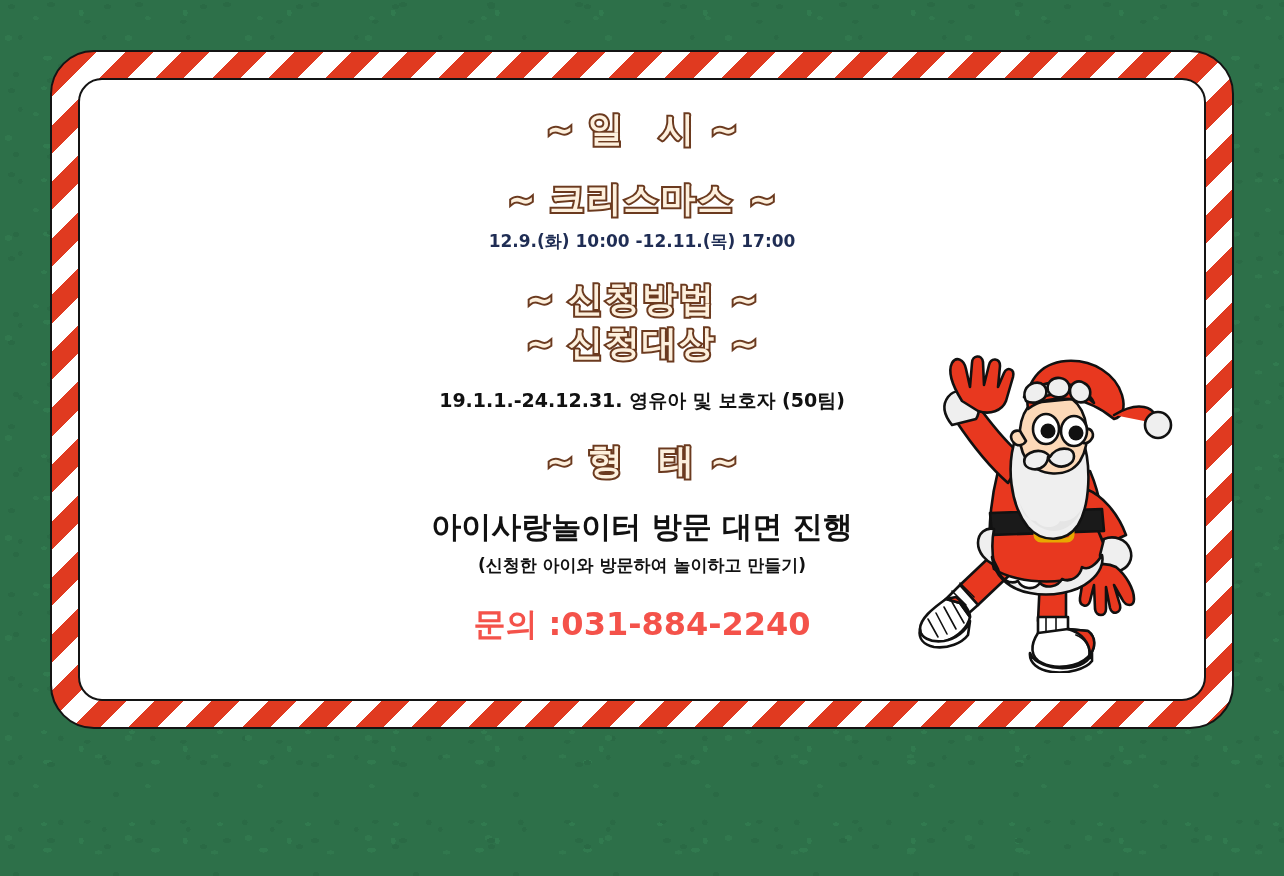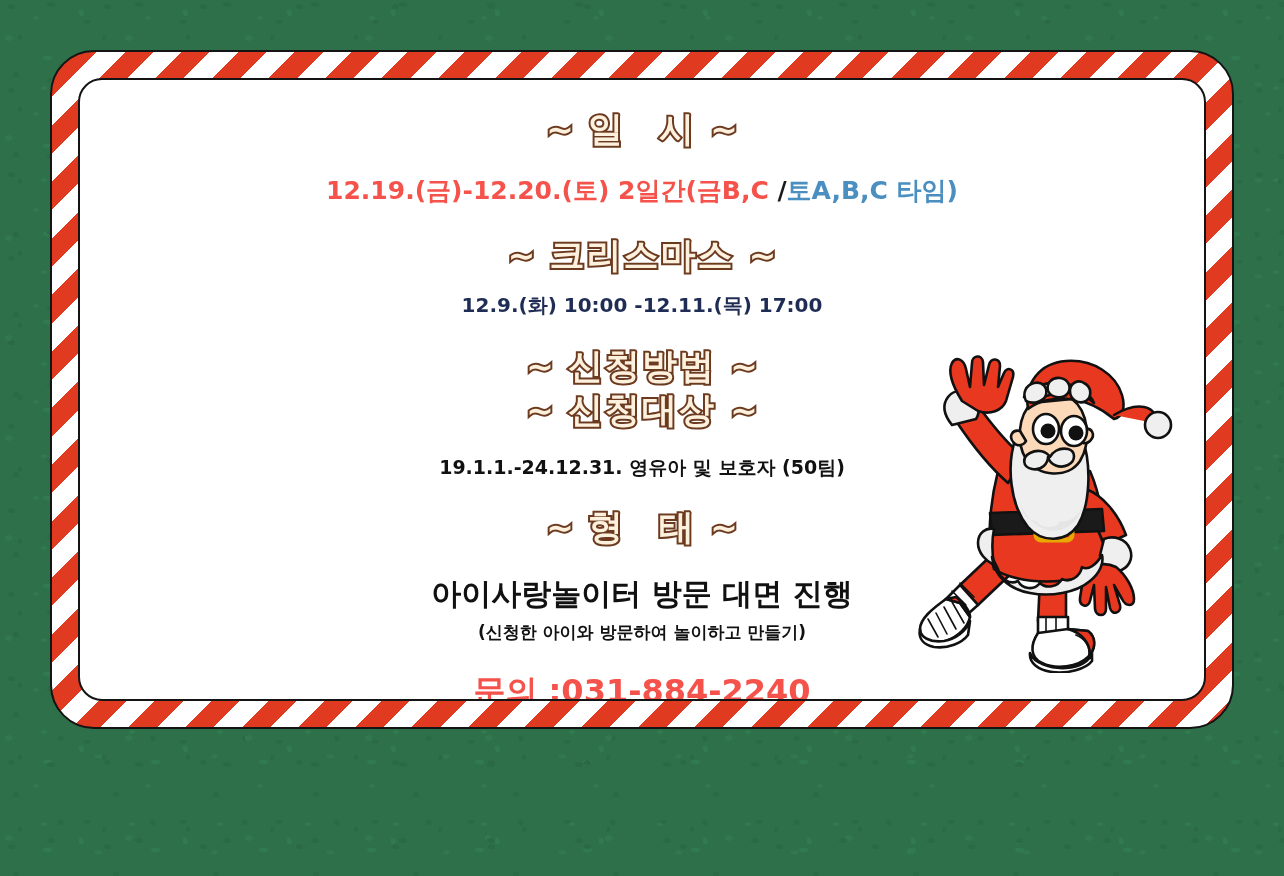--- a/index.html
+++ b/index.html
@@ -106,21 +106,21 @@
     line-height: 1.35;
   }
 
   #datetime-heading     { margin-top: 6px; }
   #datetime-value       { font-size: 25px; margin-top: 22px; }
   #datetime-value .seg-red  { color: #f4524a; }
   #datetime-value .seg-blue { color: #4a8fc0; }
   #datetime-value .seg-dark { color: #1a1a1a; }
 
   #period-heading       { margin-top: 26px; }
-  #period-value         { font-size: 20px; color: #1f2d54; margin-top: 15px; }
+  #period-value         { font-size: 17px; color: #1f2d54; margin-top: 8px; }
 
   #method-heading       { margin-top: 26px; }
   #method-value         { font-size: 22px; color: #111111; margin-top: 30px; }
 
   #target-heading       { }
   #target-value         { font-size: 19px; color: #111111; margin-top: 22px; }
 
   #format-heading       { margin-top: 26px; }
   #format-value-1       { font-size: 30px; color: #111111; margin-top: 24px; }
   #format-value-2       { font-size: 17px; color: #111111; margin-top: 6px; }
@@ -141,21 +141,20 @@
 
 <div id="poster-background"></div>
 
 <div id="poster-card">
   <div id="poster-inner">
 
     <div id="content">
 
       <p class="section-heading" id="datetime-heading"><span class="tilde">∼</span> <span>일</span><span class="heading-gap"></span><span>시</span> <span class="tilde">∼</span></p>
 
-      <p class="body-line" id="datetime-value"><span class="seg-red">12.19.(금)-12.20.(토) 2일간(금B,C </span><span class="seg-dark">/</span><span class="seg-blue">토A,B,C 타임)</span></p>
 
       <p class="section-heading" id="period-heading"><span class="tilde">∼</span> <span>크리스마스</span> <span class="tilde">∼</span></p>
 
       <p class="body-line" id="period-value">12.9.(화) 10:00 -12.11.(목) 17:00</p>
 
       <p class="section-heading" id="method-heading"><span class="tilde">∼</span> <span>신청방법</span> <span class="tilde">∼</span></p>
 
 
       <p class="section-heading" id="target-heading"><span class="tilde">∼</span> <span>신청대상</span> <span class="tilde">∼</span></p>
 

